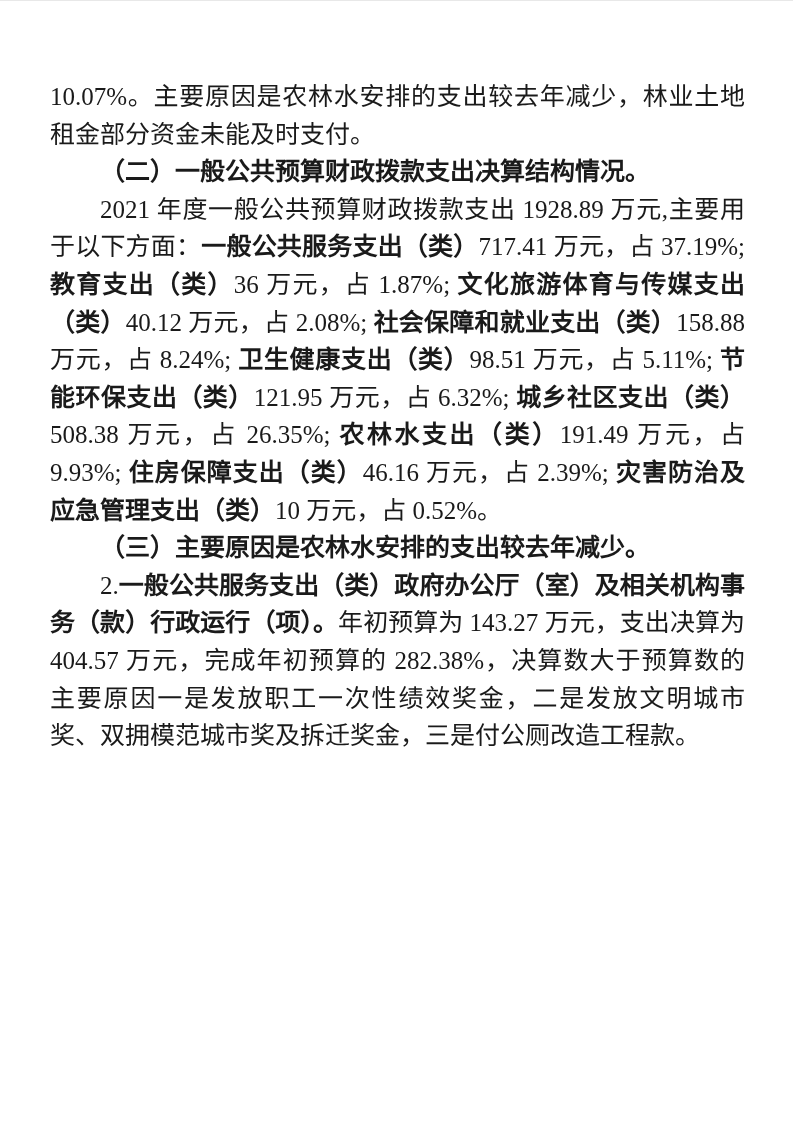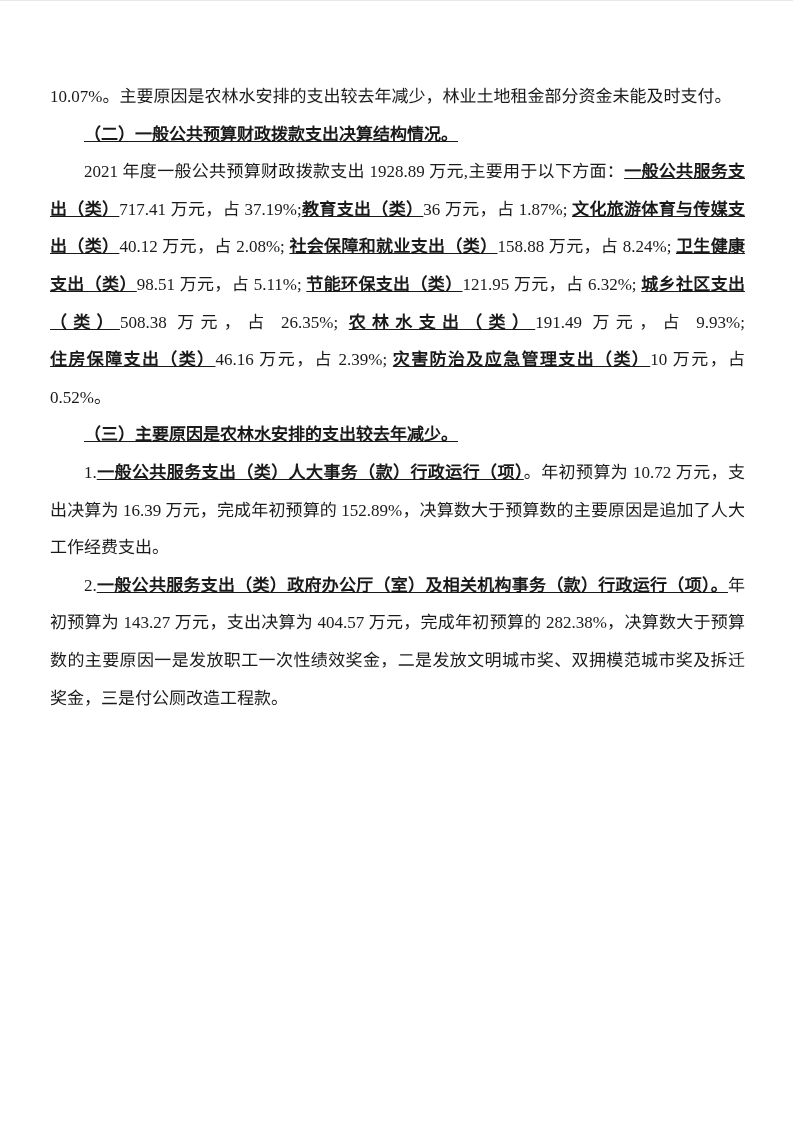--- a/index.html
+++ b/index.html
@@ -17,42 +17,40 @@
     border-top: 1px solid #e8e8e8;
     padding: 77px 48px 0 50px;
     overflow: hidden;
   }
   .doc-body {
     width: 100%;
   }
   .para {
     margin: 0;
     font-family: "Liberation Serif", "DejaVu Serif", serif;
-    font-size: 17px;
+    font-size: 25px;
     line-height: 37.6px;
     color: var(--text-color, #1a1a1a);
     text-align: justify;
   }
   .para.indent {
     text-indent: 2em;
   }
   .run {
     font-weight: 400;
   }
   .run.bold {
     font-weight: 700;
     font-family: "Liberation Sans", "DejaVu Sans", sans-serif;
-    text-decoration: underline;
   }
 </style>
 </head>
 <body>
 
 <div class="page" style="background: rgb(255, 255, 255); border-top-color: rgb(232, 232, 232);">
   <div class="doc-body">
       <p class="para"><span class="run">10.07%。主要原因是农林水安排的支出较去年减少，林业土地租金部分资金未能及时支付。</span></p>
       <p class="para indent"><span class="run bold">（二）一般公共预算财政拨款支出决算结构情况。</span></p>
       <p class="para indent"><span class="run">2021 年度一般公共预算财政拨款支出 1928.89 万元,主要用于以下方面：</span><span class="run bold">一般公共服务支出（类）</span><span class="run">717.41 万元，占 37.19%;</span><span class="run bold">教育支出（类）</span><span class="run">36 万元，占 1.87%; </span><span class="run bold">文化旅游体育与传媒支出（类）</span><span class="run">40.12 万元，占 2.08%; </span><span class="run bold">社会保障和就业支出（类）</span><span class="run">158.88 万元，占 8.24%; </span><span class="run bold">卫生健康支出（类）</span><span class="run">98.51 万元，占 5.11%; </span><span class="run bold">节能环保支出（类）</span><span class="run">121.95 万元，占 6.32%; </span><span class="run bold">城乡社区支出（类）</span><span class="run">508.38 万元，占 26.35%; </span><span class="run bold">农林水支出（类）</span><span class="run">191.49 万元，占 9.93%; </span><span class="run bold">住房保障支出（类）</span><span class="run">46.16 万元，占 2.39%; </span><span class="run bold">灾害防治及应急管理支出（类）</span><span class="run">10 万元，占 0.52%。</span></p>
       <p class="para indent"><span class="run bold">（三）主要原因是农林水安排的支出较去年减少。</span></p>
-      <p class="para indent"><span class="run">1.</span><span class="run bold">一般公共服务支出（类）人大事务（款）行政运行（项）</span><span class="run">。年初预算为 10.72 万元，支出决算为 16.39 万元，完成年初预算的 152.89%，决算数大于预算数的主要原因是追加了人大工作经费支出。</span></p>
       <p class="para indent"><span class="run">2.</span><span class="run bold">一般公共服务支出（类）政府办公厅（室）及相关机构事务（款）行政运行（项）。</span><span class="run">年初预算为 143.27 万元，支出决算为 404.57 万元，完成年初预算的 282.38%，决算数大于预算数的主要原因一是发放职工一次性绩效奖金，二是发放文明城市奖、双拥模范城市奖及拆迁奖金，三是付公厕改造工程款。</span></p>
     </div>
 </div>
 
 </body></html>

